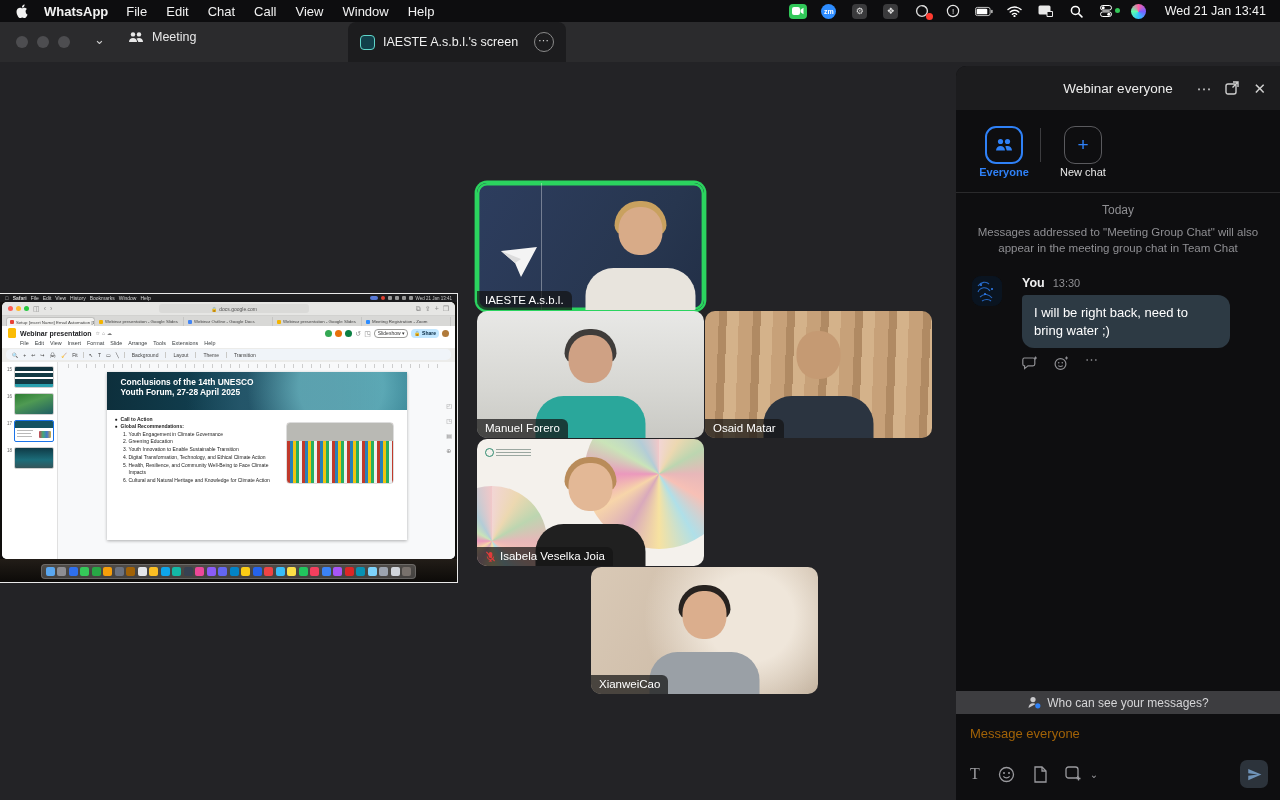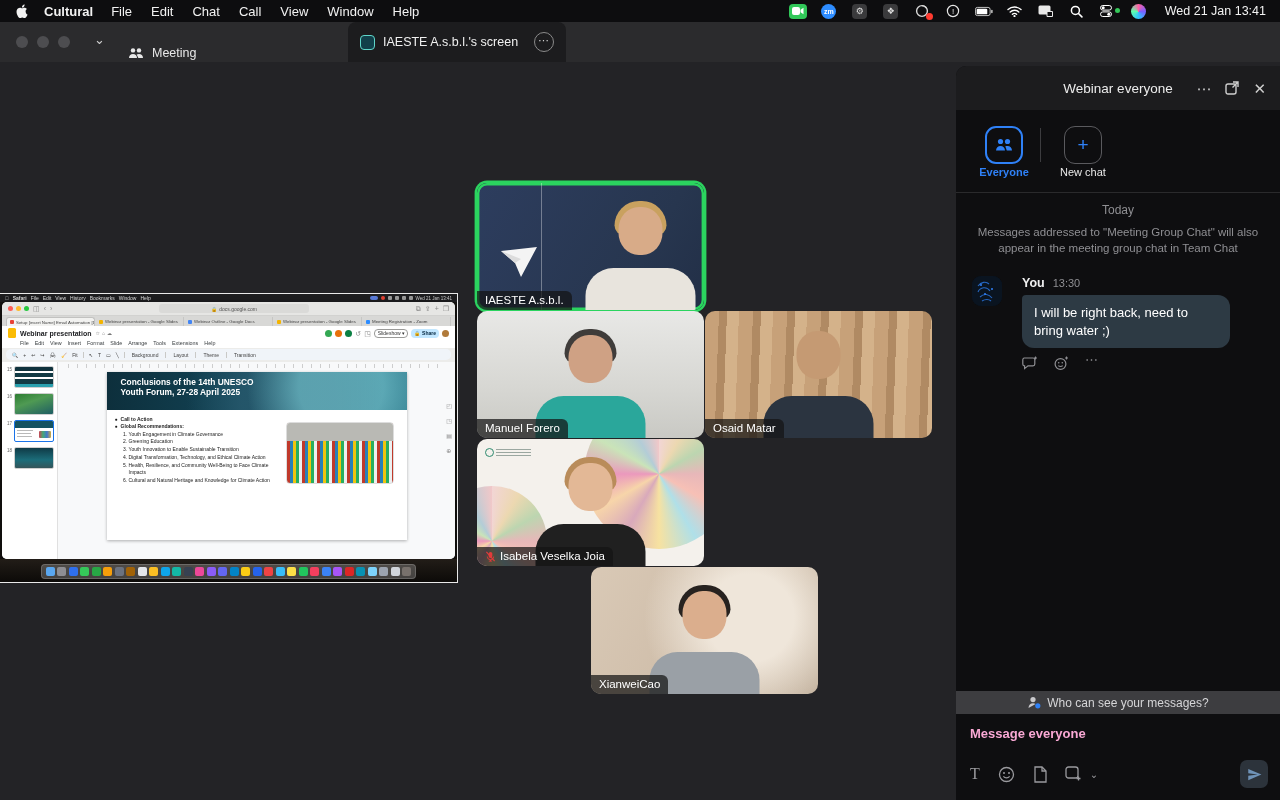--- a/index.html
+++ b/index.html
@@ -25,21 +25,21 @@
     display:flex; align-items:center; justify-content:center; }
   .rec-dot { position:absolute; right:-2px; bottom:-1px; width:7px; height:7px; background:#ff3b30; border-radius:50%; }
   .cc-green { position:absolute; right:-3px; top:4px; width:5px; height:5px; background:#34c759; border-radius:50%; }
   .siri-badge { width:15px; height:15px; border-radius:50%; background:conic-gradient(#ff5fa2,#7a5fff,#2dc4ff,#5fffae,#ff5fa2); }
 
   
   .tabbar { position:absolute; top:22px; left:0; width:1280px; height:40px; background:#2b2b2d; z-index:40; }
   .traffic { position:absolute; top:14px; left:16px; display:flex; gap:9px; }
   .traffic span { width:12px; height:12px; border-radius:50%; background:#4d4d50; }
   .tb-chevron { position:absolute; top:10px; left:94px; color:#cfcfcf; font-size:13px; }
-  .tab-meeting { position:absolute; top:24px; left:128px; display:flex; align-items:center; gap:8px; color:#e8e8e8; font-size:12.5px; }
+  .tab-meeting { position:absolute; top:8px; left:128px; display:flex; align-items:center; gap:8px; color:#e8e8e8; font-size:12.5px; }
   .tab-active { position:absolute; top:0; left:348px; width:218px; height:40px; background:#1c1c1e;
     border-radius:8px 8px 0 0; display:flex; align-items:center; gap:8px; padding:0 12px; color:#f0f0f0; font-size:12.5px; }
   .tab-screen-ico { width:15px; height:15px; background:#12404a; border:1px solid #5fd6c9; border-radius:4px; }
   .tab-more { margin-left:auto; width:20px; height:20px; border:1.3px solid #8a8a8a; border-radius:50%;
     color:#cfcfcf; display:flex; align-items:center; justify-content:center; font-size:11px; letter-spacing:1px; padding-bottom:4px; }
 
   
   .shared { position:absolute; left:0; top:294px; width:457px; height:288px; background:#141210;
     outline:1px solid #e9e9e9; overflow:hidden; font-family:"Liberation Sans", sans-serif; }
   .ss-menubar { height:8px; background:#1d1d1f; color:#ddd; font-size:5px; display:flex; align-items:center; gap:4px; padding:0 5px; }
@@ -167,40 +167,40 @@
   .msg-col { display:flex; flex-direction:column; }
   .msg-meta { display:flex; gap:8px; align-items:baseline; }
   .msg-sender { color:#f0f0f0; font-size:12.5px; font-weight:bold; }
   .msg-time { color:#8f8f93; font-size:11px; }
   .bubble { margin-top:5px; background:#2d3a44; color:#fff; font-size:13px; line-height:1.35;
     padding:9px 12px; border-radius:12px; border-top-left-radius:4px; max-width:208px; }
   .msg-actions { display:flex; gap:16px; margin-top:8px; color:#8f8f93; }
   .spacer { flex:1; }
   .privacy { height:23px; background:#3d3d40; display:flex; align-items:center; justify-content:center; gap:6px;
     color:#d6d6d8; font-size:12px; flex:none; }
-  .chat-input { padding:12px 14px 0; color:#f9a8d4; font-size:13px; flex:none; min-height:46px; cursor:text;font-weight:bold; }
+  .chat-input { padding:12px 14px 0; color:#a16207; font-size:13px; flex:none; min-height:46px; cursor:text; }
   .input-bar { display:flex; align-items:center; gap:18px; padding:0 12px 12px 14px; flex:none; color:#9a9a9e; }
   .ib-ico { display:flex; align-items:center; cursor:pointer; }
   .ib-T { font-family:"Liberation Serif", serif; font-size:16px; color:#9a9a9e; }
   .send-btn { margin-left:auto; width:28px; height:28px; background:#2c333b; border-radius:7px;
     display:flex; align-items:center; justify-content:center; cursor:pointer; }
   .chev { font-size:10px; color:#9a9a9e; margin-left:-10px; }
 </style>
 </head>
 <body>
 
 <div class="stage">
 
   <div class="menubar">
     <span class="apple">
       <svg width="12" height="14" viewBox="0 0 12 14">
           <path fill="#f2f2f2" d="M9.6 7.4c0-1.6 1.3-2.4 1.4-2.4-.8-1.1-2-1.3-2.4-1.3-1-.1-2 .6-2.5.6-.5 0-1.3-.6-2.2-.6C2.8 3.7 1.7 4.4 1.1 5.5c-1.2 2.1-.3 5.2.9 6.9.6.8 1.2 1.7 2.1 1.7.9 0 1.2-.5 2.2-.5s1.3.5 2.2.5c.9 0 1.5-.8 2.1-1.6.7-.9.9-1.8 1-1.9-.1 0-1.9-.8-2-3.2zM7.9 2.7c.5-.6.8-1.4.7-2.2-.7 0-1.5.5-2 1-.4.5-.8 1.3-.7 2.1.8.1 1.5-.4 2-.9z"></path>
         </svg>
     </span>
-    <span class="appname">Cultural</span>
+    <span class="appname">WhatsApp</span>
     <span class="mb-items">
         <span class="mb-item">File</span>
         <span class="mb-item">Edit</span>
         <span class="mb-item">Chat</span>
         <span class="mb-item">Call</span>
         <span class="mb-item">View</span>
         <span class="mb-item">Window</span>
         <span class="mb-item">Help</span>
       </span>
     <span class="mb-right">

